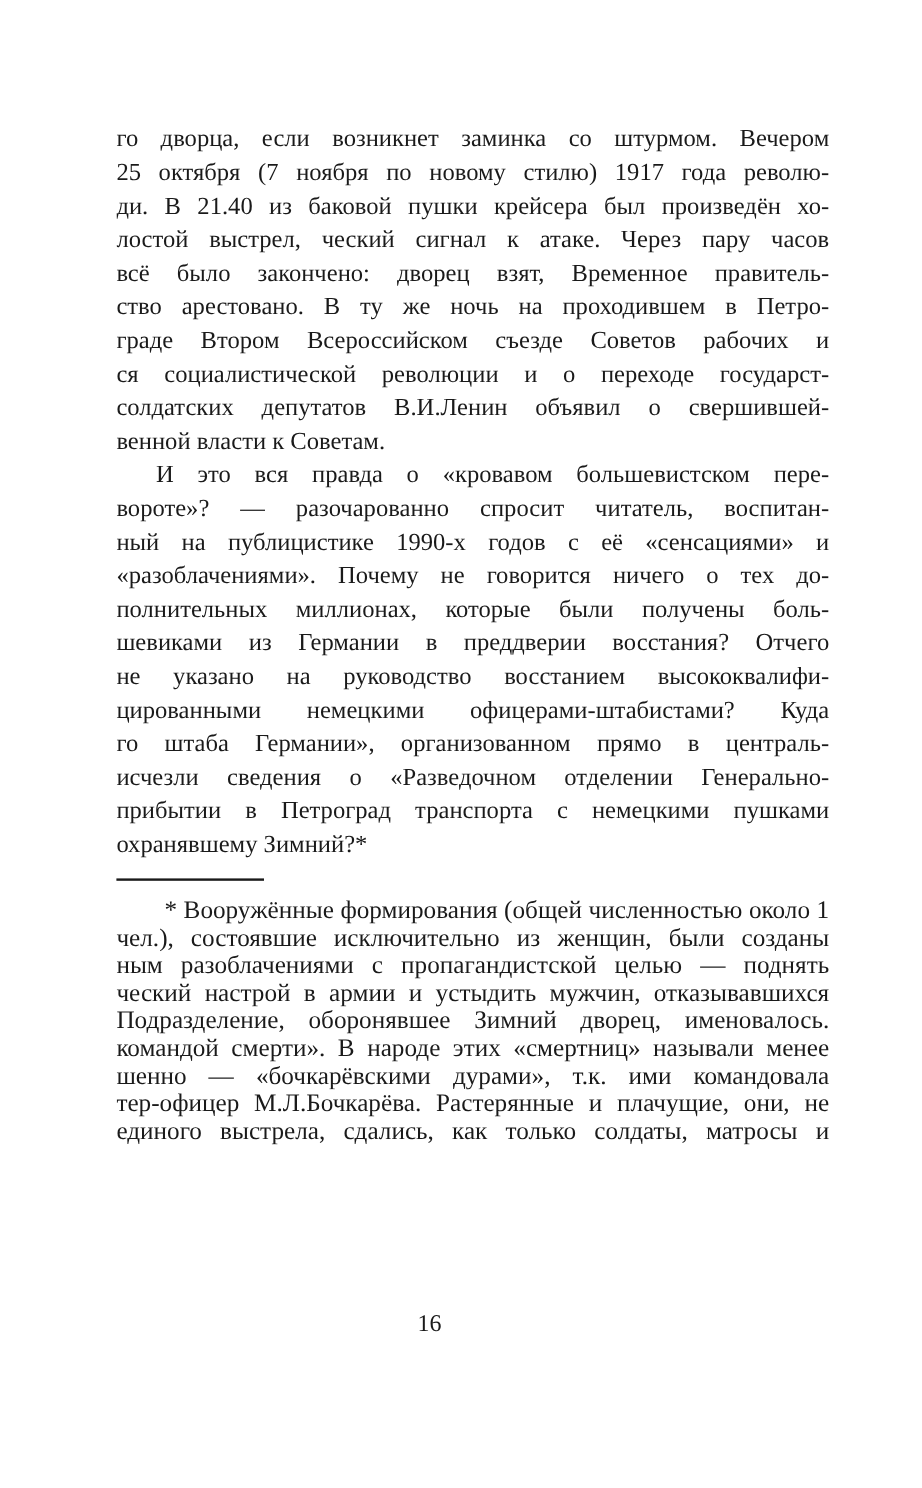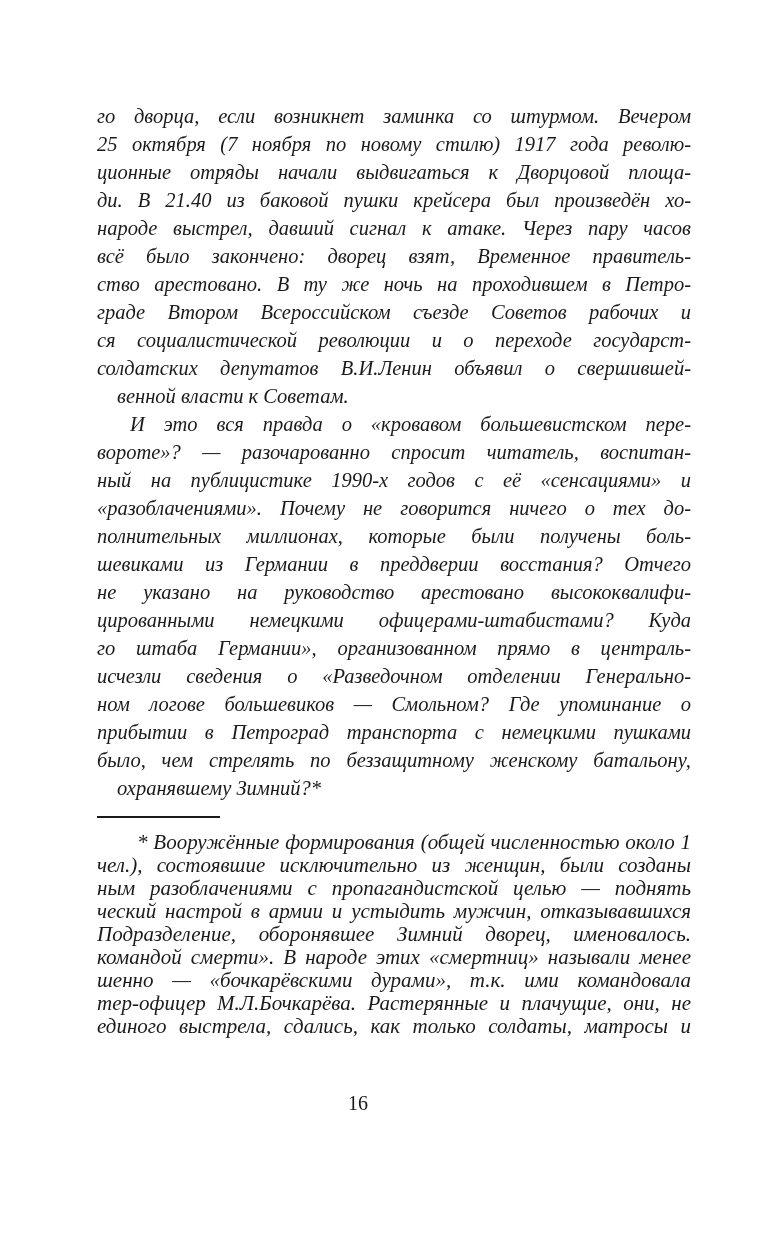--- a/index.html
+++ b/index.html
@@ -13,36 +13,34 @@
     position: relative;
     font-family: "Liberation Serif", "DejaVu Serif", serif;
     color: #1a1a1a;
     overflow: hidden;
   }
   .text-block {
     position: absolute;
     left: 97px;
     top: 102px;
     width: 594px;
-    font-style: italic;
   }
   .line {
     text-align: justify;
     text-align-last: justify;
     overflow: hidden;
     white-space: normal;
   }
   .main-line {
     font-size: 20.5px;
     line-height: 28px;
     height: 28px;
   }
   .main-line.last {
     text-align-last: left;
-    margin-left: 20px;
   }
   .indent {
     text-indent: 33px;
   }
   .fn-rule {
     width: 123px;
     height: 2px;
     background: #1a1a1a;
     margin-top: 14px;
   }
@@ -68,42 +66,39 @@
     color: #1a1a1a;
   }
 </style>
 </head>
 <body>
 
 <div class="text-block">
   <div id="main-text">
       <div class="line main-line">го дворца, если возникнет заминка со штурмом. Вечером</div>
       <div class="line main-line">25 октября (7 ноября по новому стилю) 1917 года револю-</div>
-      <div class="line main-line">ционные отряды начали выдвигаться к Дворцовой площа-</div>
       <div class="line main-line">ди. В 21.40 из баковой пушки крейсера был произведён хо-</div>
-      <div class="line main-line">народе выстрел, давший сигнал к атаке. Через пару часов</div>
+      <div class="line main-line">лостой выстрел, ческий сигнал к атаке. Через пару часов</div>
       <div class="line main-line">всё было закончено: дворец взят, Временное правитель-</div>
       <div class="line main-line">ство арестовано. В ту же ночь на проходившем в Петро-</div>
       <div class="line main-line">граде Втором Всероссийском съезде Советов рабочих и</div>
       <div class="line main-line">ся социалистической революции и о переходе государст-</div>
       <div class="line main-line">солдатских депутатов В.И.Ленин объявил о свершившей-</div>
       <div class="line main-line last">венной власти к Советам.</div>
       <div class="line main-line indent">И это вся правда о «кровавом большевистском пере-</div>
       <div class="line main-line">вороте»? — разочарованно спросит читатель, воспитан-</div>
       <div class="line main-line">ный на публицистике 1990-х годов с её «сенсациями» и</div>
       <div class="line main-line">«разоблачениями». Почему не говорится ничего о тех до-</div>
       <div class="line main-line">полнительных миллионах, которые были получены боль-</div>
       <div class="line main-line">шевиками из Германии в преддверии восстания? Отчего</div>
-      <div class="line main-line">не указано на руководство арестовано высококвалифи-</div>
+      <div class="line main-line">не указано на руководство восстанием высококвалифи-</div>
       <div class="line main-line">цированными немецкими офицерами-штабистами? Куда</div>
       <div class="line main-line">го штаба Германии», организованном прямо в централь-</div>
       <div class="line main-line">исчезли сведения о «Разведочном отделении Генерально-</div>
-      <div class="line main-line">ном логове большевиков  — Смольном? Где упоминание о</div>
       <div class="line main-line">прибытии в Петроград транспорта с немецкими пушками</div>
-      <div class="line main-line">было, чем стрелять по беззащитному женскому батальону,</div>
       <div class="line main-line last">охранявшему Зимний?*</div>
     </div>
   <div class="fn-rule"></div>
   <div id="footnote" class="footnote">
       <div class="line fn-line indent-fn">* Вооружённые формирования (общей численностью около 1 000</div>
       <div class="line fn-line">чел.), состоявшие исключительно из женщин, были созданы Времен-</div>
       <div class="line fn-line">ным разоблачениями с пропагандистской целью — поднять патриоти-</div>
       <div class="line fn-line">ческий настрой в армии и устыдить мужчин, отказывавшихся воевать.</div>
       <div class="line fn-line">Подразделение, оборонявшее Зимний дворец, именовалось. «Военной</div>
       <div class="line fn-line">командой смерти». В народе этих «смертниц» называли менее возвы-</div>

